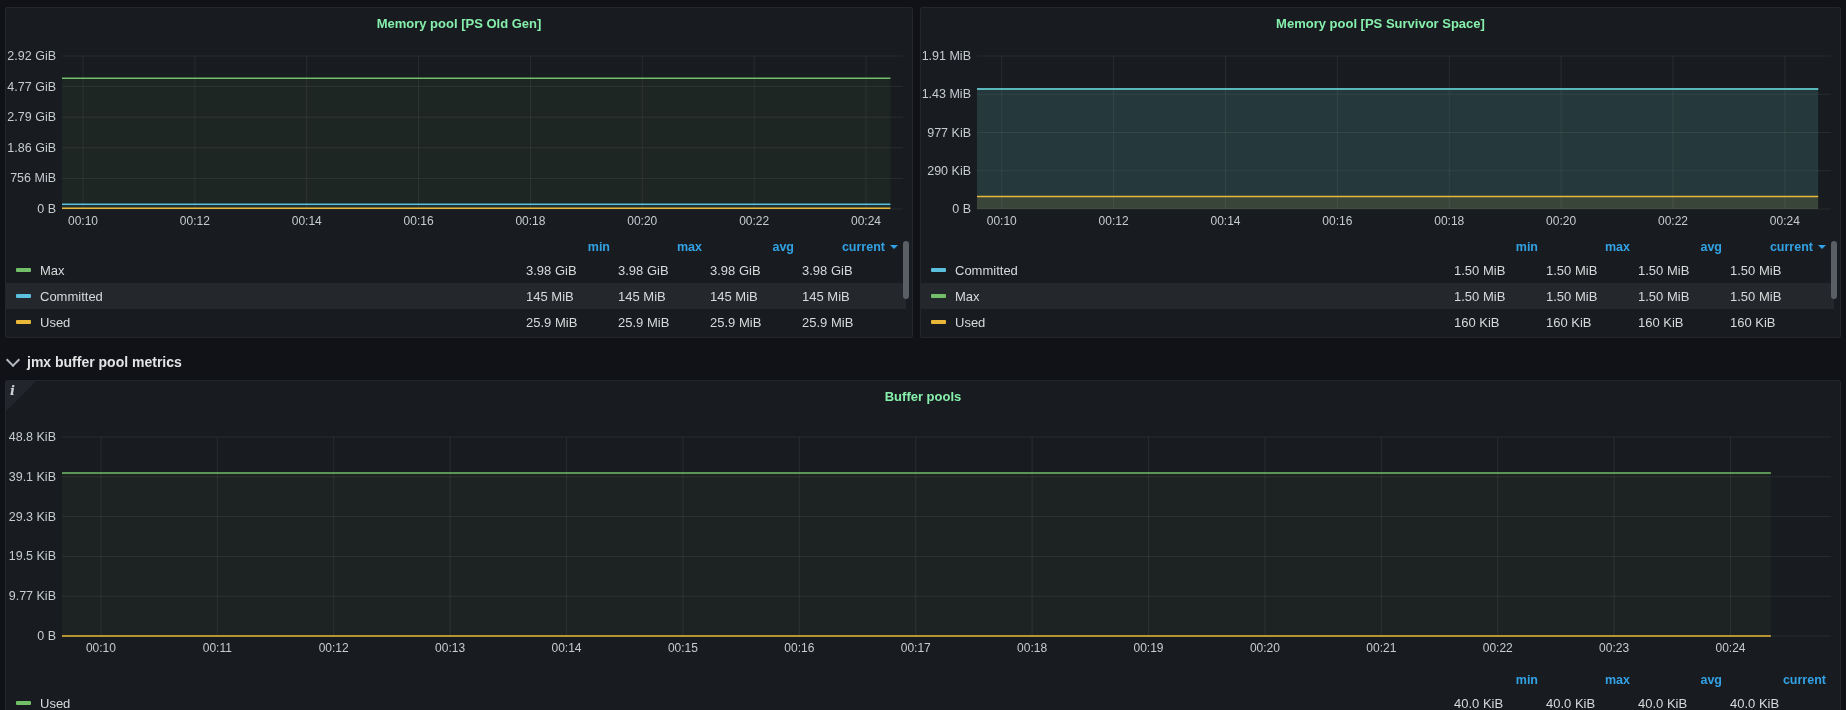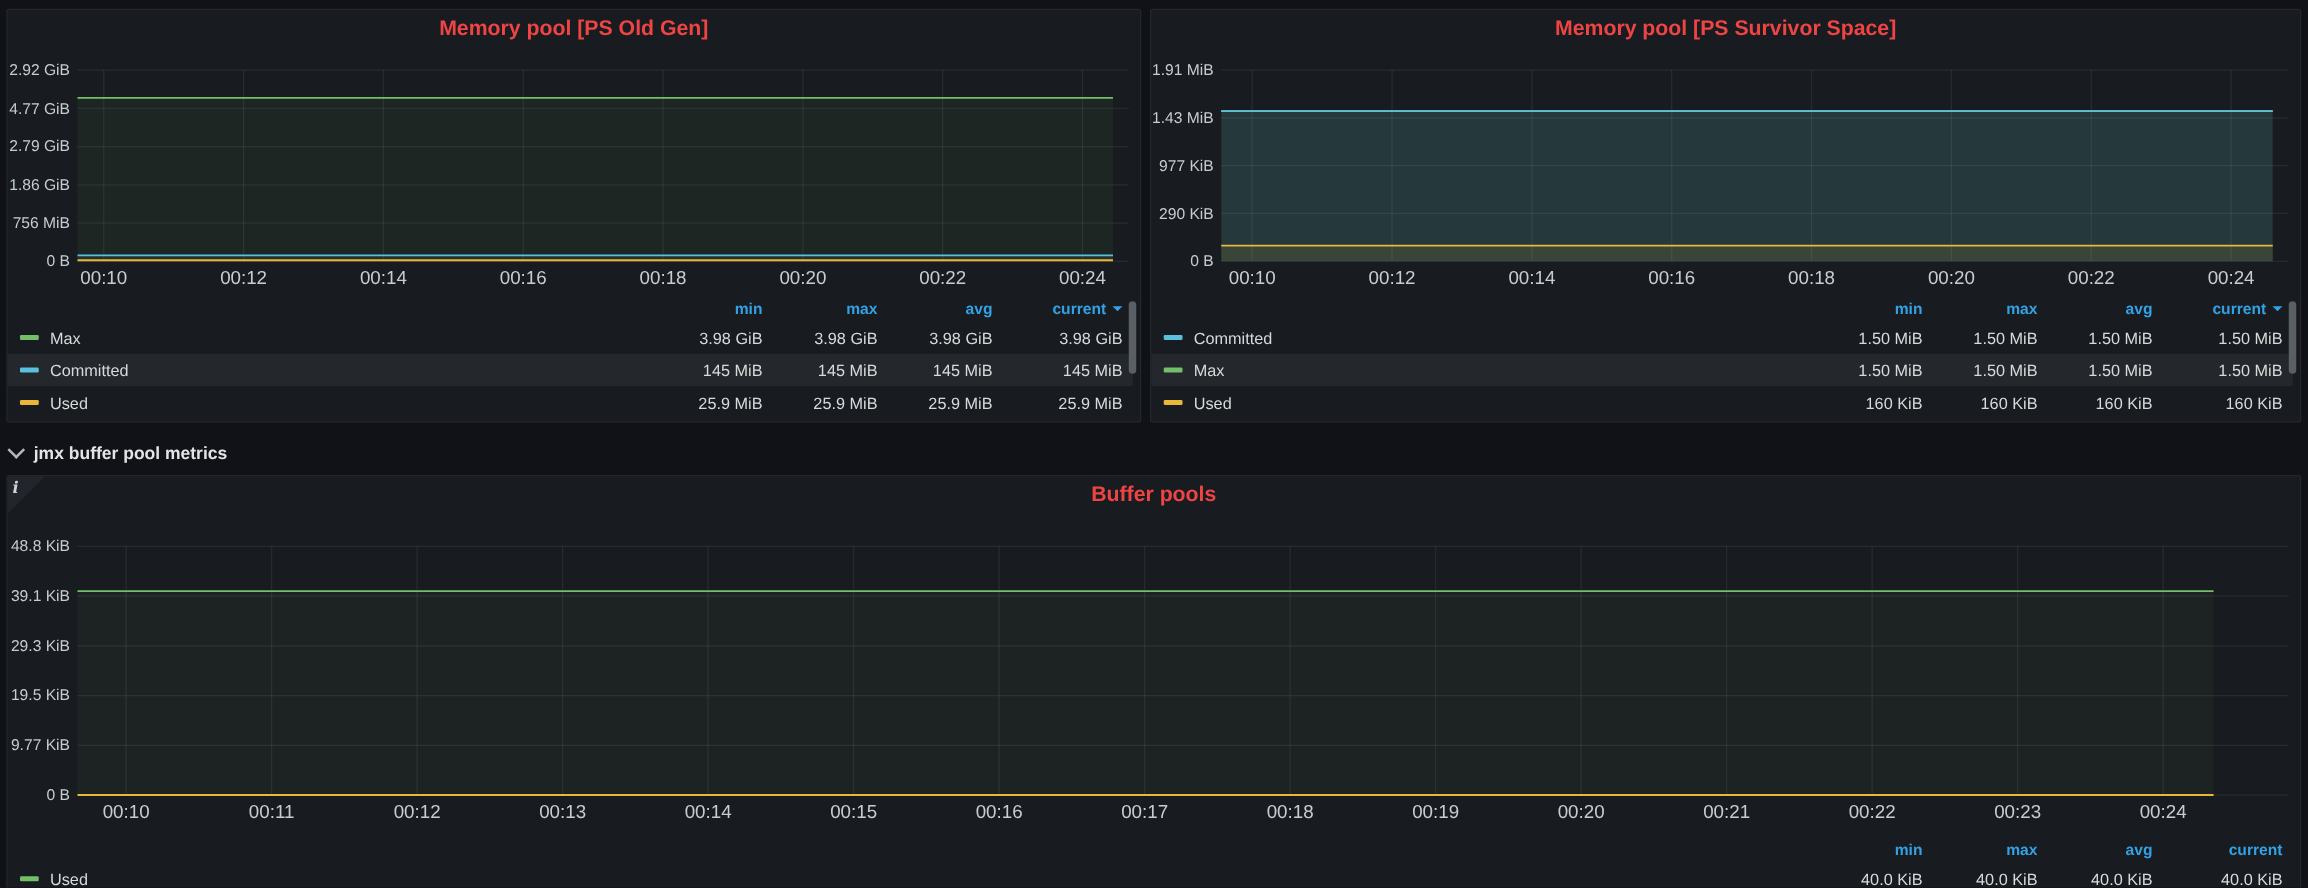--- a/index.html
+++ b/index.html
@@ -3,41 +3,41 @@
 <meta charset="utf-8">
 <style>
   html,body{margin:0;padding:0}
   body{width:1846px;height:710px;overflow:hidden;background:#111217;
        font-family:"Liberation Sans",sans-serif;color:#d8d9da;font-size:13px}
   .top-row{display:grid;grid-template-columns:908px 921px;gap:7px;padding:7px 5px 0}
   .panel{background:#181b1f;border:1px solid #23262b;border-radius:2px;position:relative;box-sizing:border-box;overflow:hidden}
   .top-panel{height:331px}
   .bottom-panel{margin:0 5px;height:332px}
   .panel-title{height:30px;display:flex;align-items:center;justify-content:center;
-       font-size:17px;font-weight:700;color:#ef4444;cursor:pointer}
+       font-size:13px;font-weight:700;color:#86efac;cursor:pointer}
   .plot-row{display:flex}
   .top-panel .plot-row{height:153px;margin-top:18px}
   .bottom-panel .plot-row{height:199px;margin-top:26px}
   .y-labels{width:56px;position:relative;flex:none}
   .y-tick{position:absolute;right:6px;transform:translateY(-50%);font-size:12.5px;color:#c7ccd1;white-space:nowrap}
   .plot{flex:1;position:relative;margin-right:9px}
   .plot svg{position:absolute;inset:0;width:100%;height:100%;overflow:visible;display:block}
   .x-labels{position:relative;height:22px;margin:2px 9px 0 56px}
-  .x-tick{position:absolute;top:3px;transform:translateX(-50%);font-size:15px;color:#c7ccd1;white-space:nowrap}
+  .x-tick{position:absolute;top:3px;transform:translateX(-50%);font-size:12px;color:#c7ccd1;white-space:nowrap}
   .legend{margin-top:4px;position:relative;padding-right:6px}
   .bottom-panel .legend{margin-top:10px}
   .lcols{display:grid;grid-template-columns:1fr 92px 92px 92px 104px;align-items:center}
   .lheader{height:20px}
   .hcell{color:#33a2e5;font-weight:700;font-size:12.5px;display:flex;justify-content:flex-end;align-items:center;gap:5px;padding-right:8px;cursor:pointer}
   .caret{width:0;height:0;border-left:4px solid transparent;border-right:4px solid transparent;border-top:4px solid #33a2e5}
   .lrow{height:26px}
   .lrow.hl{background:rgba(255,255,255,0.055)}
   .lname{display:flex;align-items:center;gap:9px;padding-left:10px;cursor:pointer;color:#d8d9da}
   .swatch{width:15px;height:4px;border-radius:1px;flex:none}
-  .lval{text-align:right;padding-right:8px;color:#d8d9da}
+  .lval{padding-right:8px;color:#d8d9da}
   .scrollbar{position:absolute;right:3px;top:4px;width:6px;height:58px;border-radius:3px;background:#5a5f66;cursor:pointer}
   .row-header{display:flex;align-items:center;gap:9px;height:24px;margin:12px 0 6px 8px;cursor:pointer}
   .row-title{font-size:14px;font-weight:700;color:#e3e4e6}
   .chev{width:8px;height:8px;border-right:2px solid #b4b9bf;border-bottom:2px solid #b4b9bf;transform:rotate(45deg);margin-top:-4px;flex:none}
   .info-corner{position:absolute;top:0;left:0;width:0;height:0;border-top:30px solid #22262c;border-right:30px solid transparent;z-index:2;cursor:pointer}
   .info-i{position:absolute;top:-28px;left:4px;font-family:"DejaVu Serif",serif;font-style:italic;font-weight:700;font-size:13px;color:#cfd3d8}
 </style>
 </head>
 <body>
 

